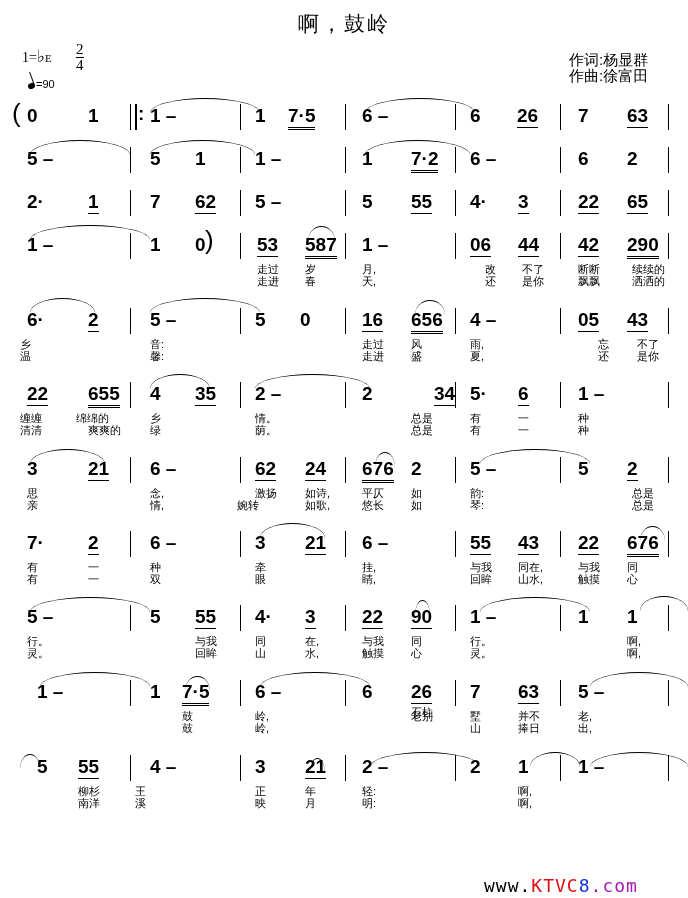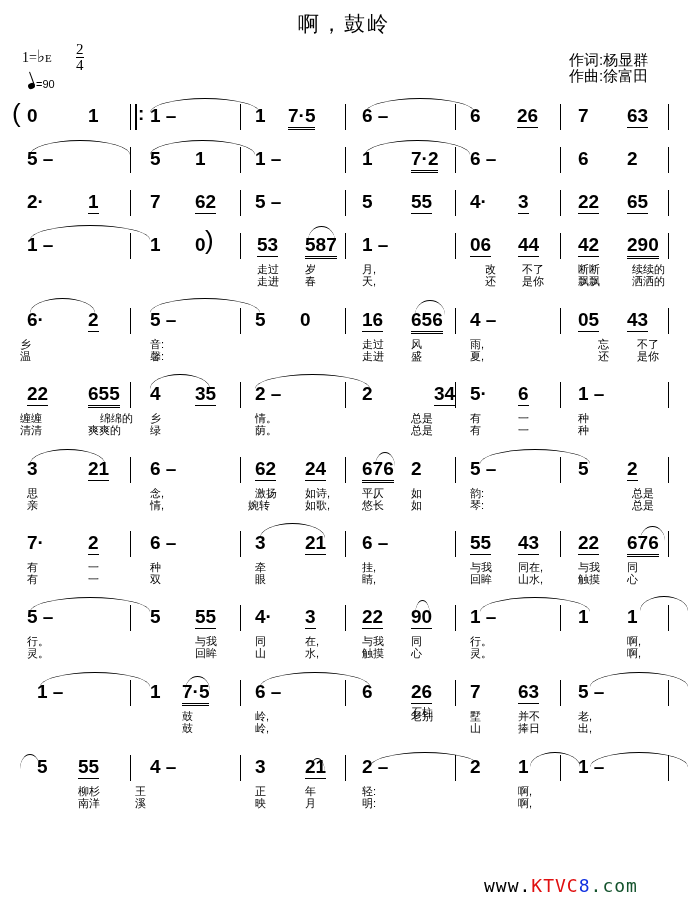--- a/index.html
+++ b/index.html
@@ -184,21 +184,21 @@
       <span class="n uu" style="left: 88px; top: 1px;">655</span>
       <span class="n" style="left: 150px; top: 1px;">4</span>
       <span class="n u" style="left: 195px; top: 1px;">35</span>
       <span class="n" style="left: 255px; top: 1px;">2 –</span>
       <span class="n" style="left: 362px; top: 1px;">2</span>
       <span class="n u" style="left: 434px; top: 1px;">34</span>
       <span class="n" style="left: 470px; top: 1px;">5·</span>
       <span class="n u" style="left: 518px; top: 1px;">6</span>
       <span class="n" style="left: 578px; top: 1px;">1 –</span>
       <span class="ly" style="left: 20px; top: 30px;">缠缠</span>
-      <span class="ly" style="left: 100px; top: 30px;">绵绵的</span>
+      <span class="ly" style="left: 76px; top: 30px;">绵绵的</span>
       <span class="ly" style="left: 150px; top: 30px;">乡</span>
       <span class="ly" style="left: 255px; top: 30px;">情。</span>
       <span class="ly" style="left: 411px; top: 30px;">总是</span>
       <span class="ly" style="left: 470px; top: 30px;">有</span>
       <span class="ly" style="left: 518px; top: 30px;">一</span>
       <span class="ly" style="left: 578px; top: 30px;">种</span>
       <span class="ly" style="left: 20px; top: 42px;">清清</span>
       <span class="ly" style="left: 88px; top: 42px;">爽爽的</span>
       <span class="ly" style="left: 150px; top: 42px;">绿</span>
       <span class="ly" style="left: 255px; top: 42px;">荫。</span>
@@ -229,21 +229,21 @@
       <span class="ly" style="left: 27px; top: 30px;">思</span>
       <span class="ly" style="left: 150px; top: 30px;">念,</span>
       <span class="ly" style="left: 255px; top: 30px;">激扬</span>
       <span class="ly" style="left: 305px; top: 30px;">如诗,</span>
       <span class="ly" style="left: 362px; top: 30px;">平仄</span>
       <span class="ly" style="left: 411px; top: 30px;">如</span>
       <span class="ly" style="left: 470px; top: 30px;">韵:</span>
       <span class="ly" style="left: 632px; top: 30px;">总是</span>
       <span class="ly" style="left: 27px; top: 42px;">亲</span>
       <span class="ly" style="left: 150px; top: 42px;">情,</span>
-      <span class="ly" style="left: 248px; top: 42px;">婉转</span>
+      <span class="ly" style="left: 237px; top: 42px;">婉转</span>
       <span class="ly" style="left: 305px; top: 42px;">如歌,</span>
       <span class="ly" style="left: 362px; top: 42px;">悠长</span>
       <span class="ly" style="left: 411px; top: 42px;">如</span>
       <span class="ly" style="left: 470px; top: 42px;">琴:</span>
       <span class="ly" style="left: 632px; top: 42px;">总是</span>
     </div>
     <div class="slur" style="left: 30px; width: 75px; top: 449px;"></div>
     <div class="slur" style="left: 375px; width: 20px; top: 452px;"></div>
     <div class="slur" style="left: 480px; width: 110px; top: 449px;"></div>
     <div class="row" style="top: 531px;">
@@ -387,13 +387,13 @@
     <div class="slur" style="left: 20px; width: 20px; top: 754px;"></div>
     <div class="slur" style="left: 310px; width: 15px; top: 758px;"></div>
     <div class="slur" style="left: 370px; width: 110px; top: 752px;"></div>
     <div class="slur" style="left: 530px; width: 50px; top: 752px;"></div>
     <div class="slur" style="left: 590px; width: 98px; top: 752px;"></div>
     <span class="paren" style="left: 12px; top: 98px;">(</span>
     <span class="paren" style="left: 205px; top: 225px;">)</span>
     <span class="n" style="left: 138px; top: 103px;">:</span>
   </div>
 
-<div class="wm"><span>www.</span><span style="color:#e01010">KTVC</span><span style="color:#1030e0">8</span><span style="color:#14532d">.com</span></div>
+<div class="wm"><span>www.</span><span style="color:#e01010">KTVC</span><span style="color:#1030e0">8</span><span style="color:#a21caf">.com</span></div>
 
 </body></html>

